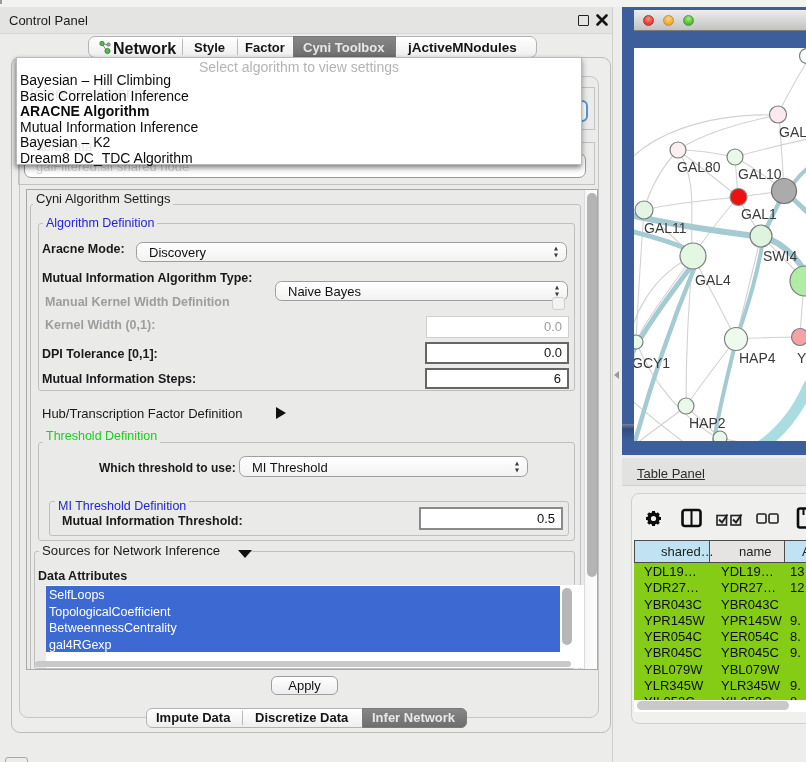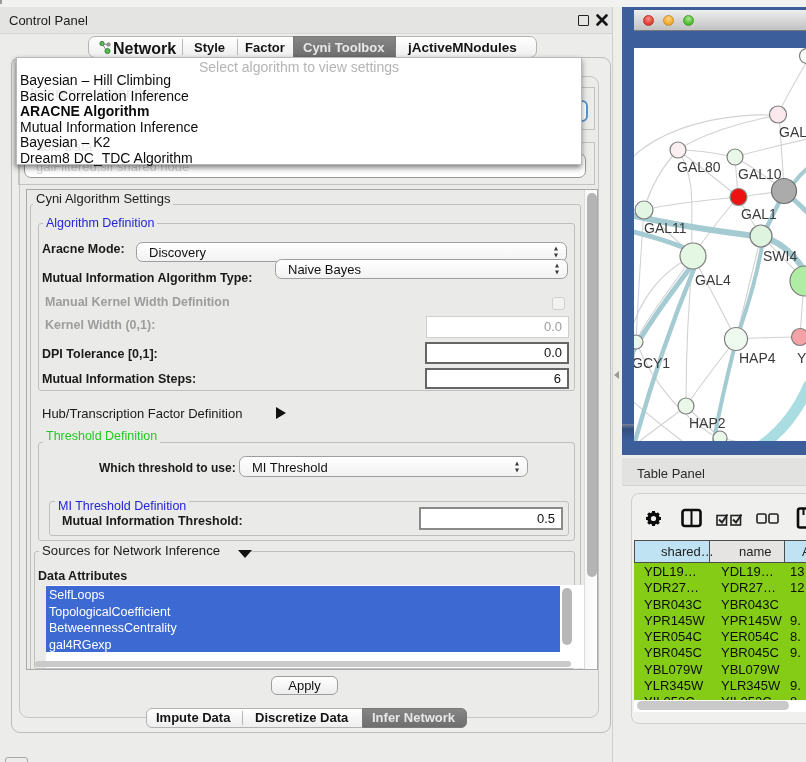--- a/index.html
+++ b/index.html
@@ -70,21 +70,21 @@
 
       <div class="grp" style="left:11px;top:33px;width:537px;height:168px;"></div>
       <div class="gtitle" style="left:16px;top:26px;color:#2424d6;">Algorithm Definition</div>
 
       <div class="lbl" style="left:15px;top:52px;">Aracne Mode:</div>
       <div class="combo" style="left:109px;top:52px;width:431px;height:20px;">
           <span class="ct">Discovery</span>
           <span class="carr"></span>
         </div>
       <div class="lbl" style="left:15px;top:81px;">Mutual Information Algorithm Type:</div>
-      <div class="combo" style="left:248px;top:69px;width:293px;height:20px;">
+      <div class="combo" style="left:248px;top:91px;width:293px;height:20px;">
           <span class="ct">Naive Bayes</span>
           <span class="carr"></span>
         </div>
 
       <div class="glbl" style="left:18px;top:105px;">Manual Kernel Width Definition</div>
       <div class="abs" style="left:525px;top:107px;width:13px;height:13px;background:#f2f2f1;border:1px solid #cfcfcf;border-radius:3px;box-sizing:border-box;"></div>
 
       <div class="glbl" style="left:18px;top:128px;">Kernel Width (0,1):</div>
       <div class="field" style="left:399px;top:126px;width:143px;height:22px;border:1px solid #cfcfcf;color:#9c9c9c;line-height:20px;padding-right:6px;">0.0</div>
 
@@ -233,21 +233,21 @@
       <text x="695" y="268">GAL4</text>
       <text x="632" y="351">GCY1</text>
       <text x="739" y="346">HAP4</text>
       <text x="797" y="346">Y</text>
       <text x="689" y="411">HAP2</text>
     </g>
   </svg>
   </div>
 
   <div class="abs" style="left:622px;top:458px;width:184px;height:28px;background:#e2e2e1;border-bottom:1px solid #d2d2d2;box-sizing:border-box;"></div>
-  <div class="abs" style="left:637px;top:466px;font-size:13px;color:#2b2b2b;">Table Panel</div>
+  <div class="abs" style="left:637px;top:466px;font-size:13px;color:#2b2b2b;text-decoration:underline;">Table Panel</div>
 
   <div class="abs" style="left:631px;top:493px;width:185px;height:231px;background:#f0f0ef;border:1px solid #cfcfcf;border-radius:8px;box-sizing:border-box;"></div>
 
   <svg class="abs" style="left:644px;top:506px;" width="162" height="24" viewBox="0 0 162 24">
     <g transform="translate(9.5,12.5)">
       <g fill="#0c0c0c">
         <circle r="6.2"></circle>
         <g stroke="#0c0c0c" stroke-width="3">
           <path d="M0,-7.5 L0,7.5"></path>
             <path d="M-7.5,0 L7.5,0"></path>

